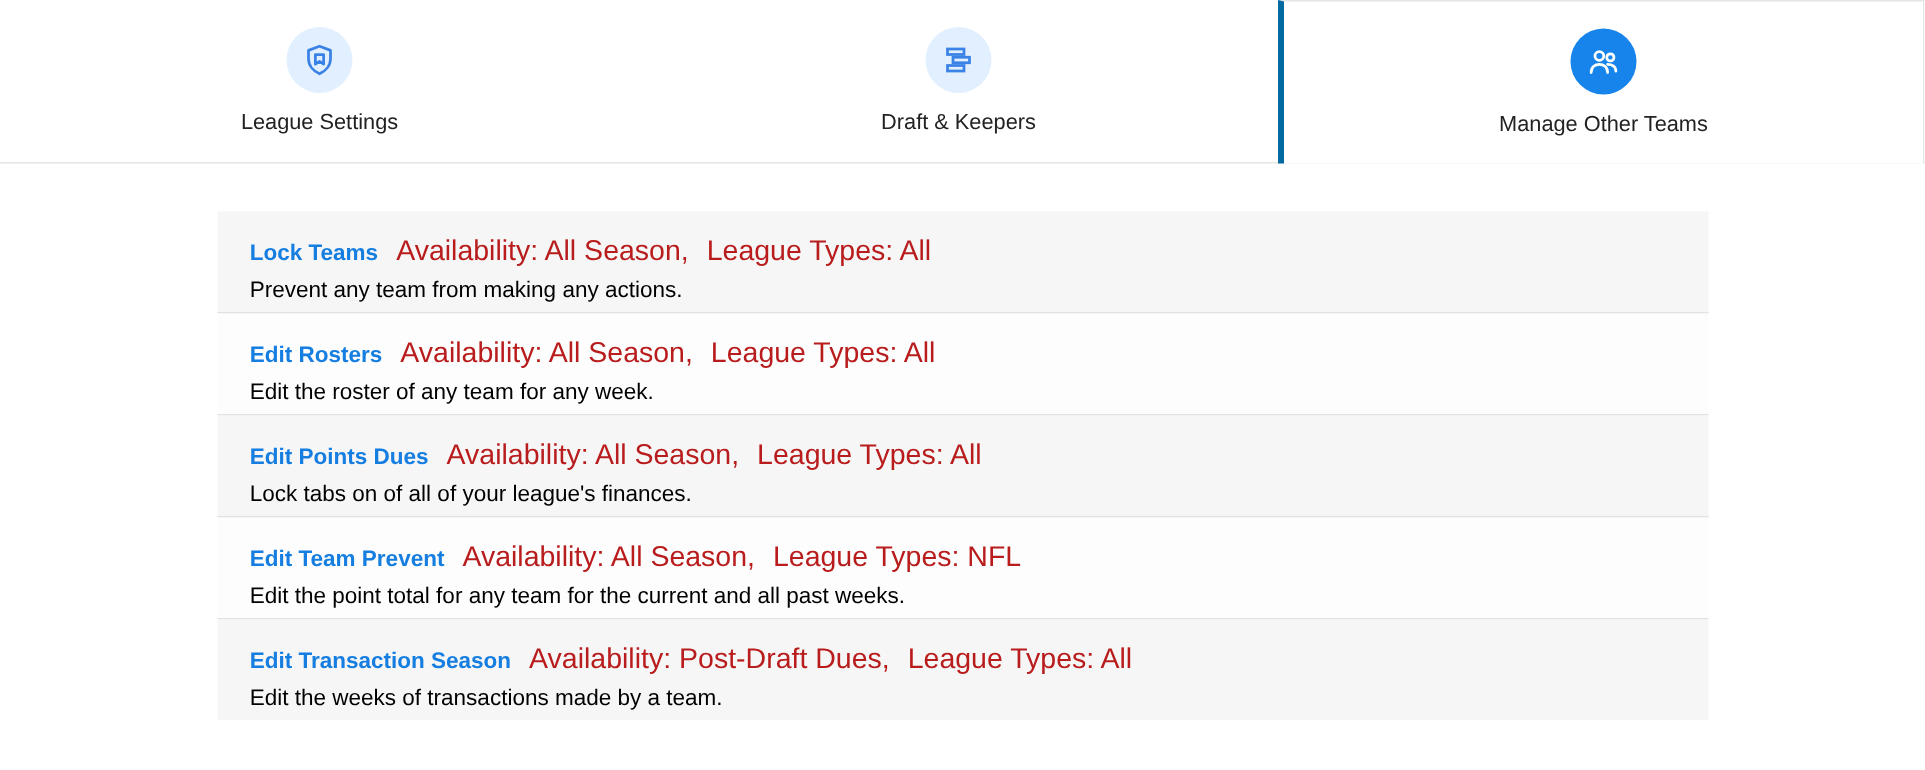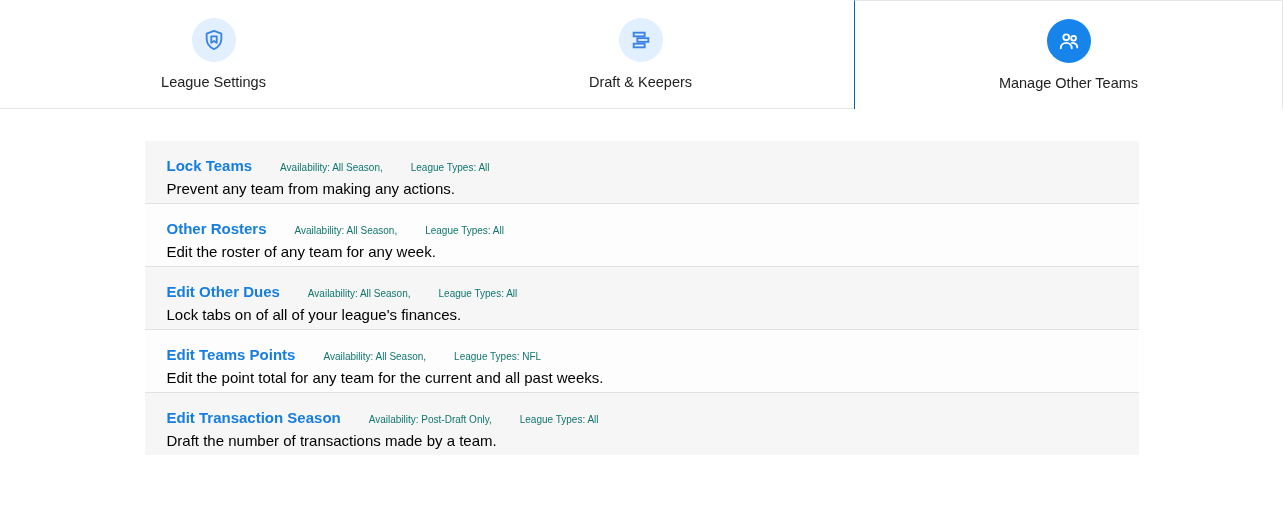--- a/index.html
+++ b/index.html
@@ -18,21 +18,21 @@
     flex: 1;
     display: flex;
     flex-direction: column;
     align-items: center;
     justify-content: center;
     gap: 12px;
     cursor: pointer;
     position: relative;
   }
   .tab:last-child {
-    border-left: 1px solid #0369a1;
+    border-left: 4px solid #0369a1;
     border-top: 1px solid #e5e5e5;
     border-right: 1px solid #e5e5e5;
     margin-bottom: -1px;
     background: #fff;
   }
   .tab-icon-wrap {
     width: 44px;
     height: 44px;
     border-radius: 50%;
     background: #e1efff;
@@ -66,23 +66,22 @@
     flex-wrap: wrap;
     margin-bottom: 6px;
   }
   .row-title {
     color: #167ee0;
     font-weight: 700;
     font-size: 15px;
     cursor: pointer;
   }
   .row-meta {
-    color: #0f766e;
-    font-size: 10px;
-    margin-left: 16px;
+    color: #b91c1c;
+    font-size: 19px;
   }
   .row-desc {
     color: #000000;
     font-size: 15px;
   }
 </style>
 </head>
 <body>
 
 <div class="tabbar">
@@ -130,47 +129,47 @@
     <div class="row-top">
       <a class="row-title">Lock Teams</a>
       <span class="row-meta">Availability: All Season,</span>
       <span class="row-meta">League Types: All</span>
     </div>
     <div class="row-desc">Prevent any team from making any actions.</div>
   </div>
 
   <div class="row">
     <div class="row-top">
-      <a class="row-title">Other Rosters</a>
+      <a class="row-title">Edit Rosters</a>
       <span class="row-meta">Availability: All Season,</span>
       <span class="row-meta">League Types: All</span>
     </div>
     <div class="row-desc">Edit the roster of any team for any week.</div>
   </div>
 
   <div class="row">
     <div class="row-top">
-      <a class="row-title">Edit Other Dues</a>
+      <a class="row-title">Edit Points Dues</a>
       <span class="row-meta">Availability: All Season,</span>
       <span class="row-meta">League Types: All</span>
     </div>
     <div class="row-desc">Lock tabs on of all of your league's finances.</div>
   </div>
 
   <div class="row">
     <div class="row-top">
-      <a class="row-title">Edit Teams Points</a>
+      <a class="row-title">Edit Team Prevent</a>
       <span class="row-meta">Availability: All Season,</span>
       <span class="row-meta">League Types: NFL</span>
     </div>
     <div class="row-desc">Edit the point total for any team for the current and all past weeks.</div>
   </div>
 
   <div class="row">
     <div class="row-top">
       <a class="row-title">Edit Transaction Season</a>
-      <span class="row-meta">Availability: Post-Draft Only,</span>
+      <span class="row-meta">Availability: Post-Draft Dues,</span>
       <span class="row-meta">League Types: All</span>
     </div>
-    <div class="row-desc">Draft the number of transactions made by a team.</div>
+    <div class="row-desc">Edit the weeks of transactions made by a team.</div>
   </div>
 
 </div>
 
 </body></html>

